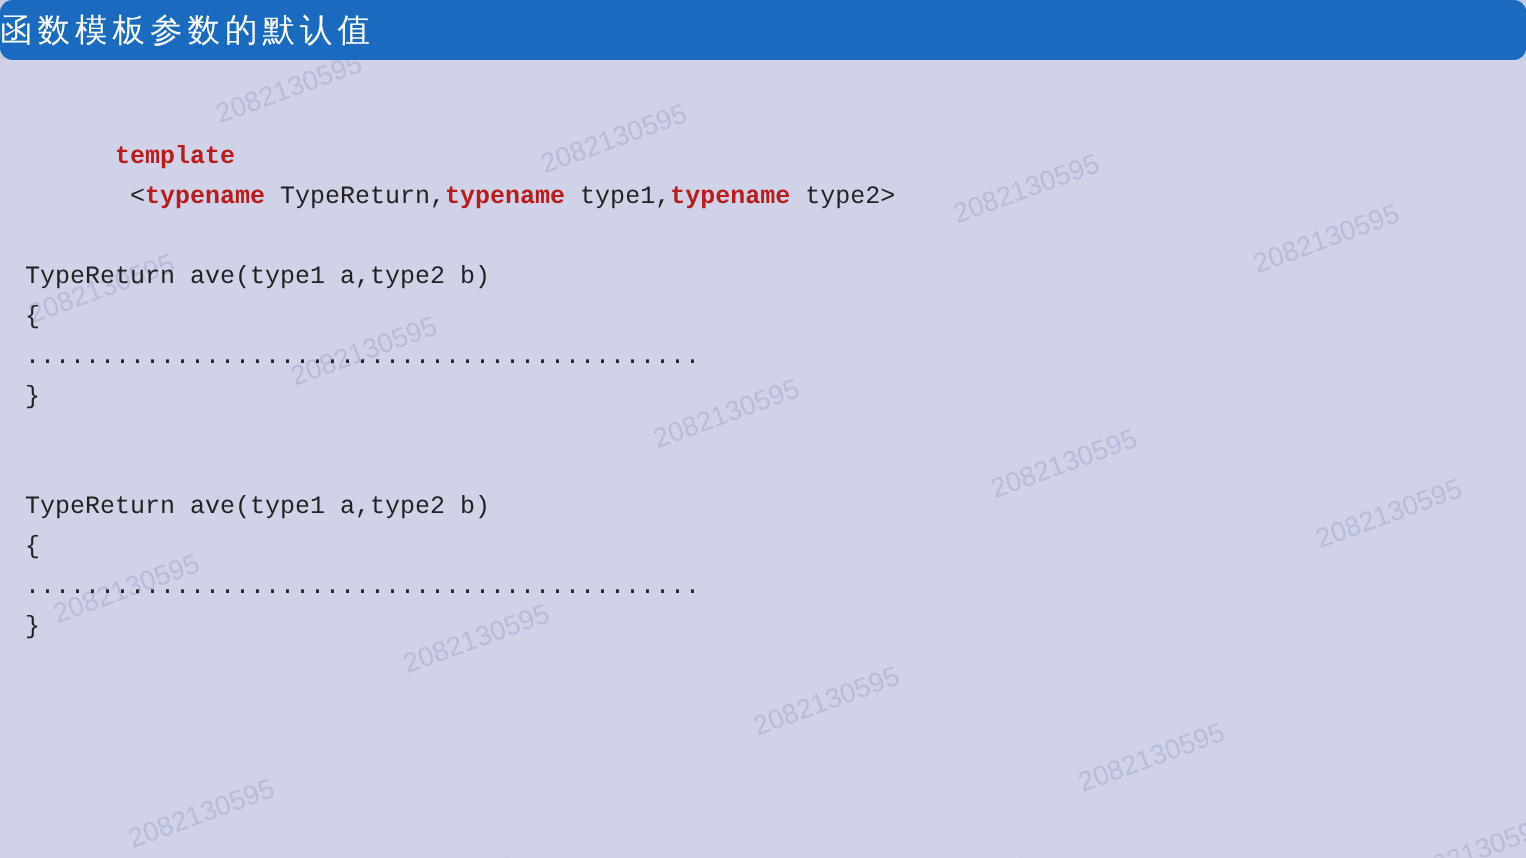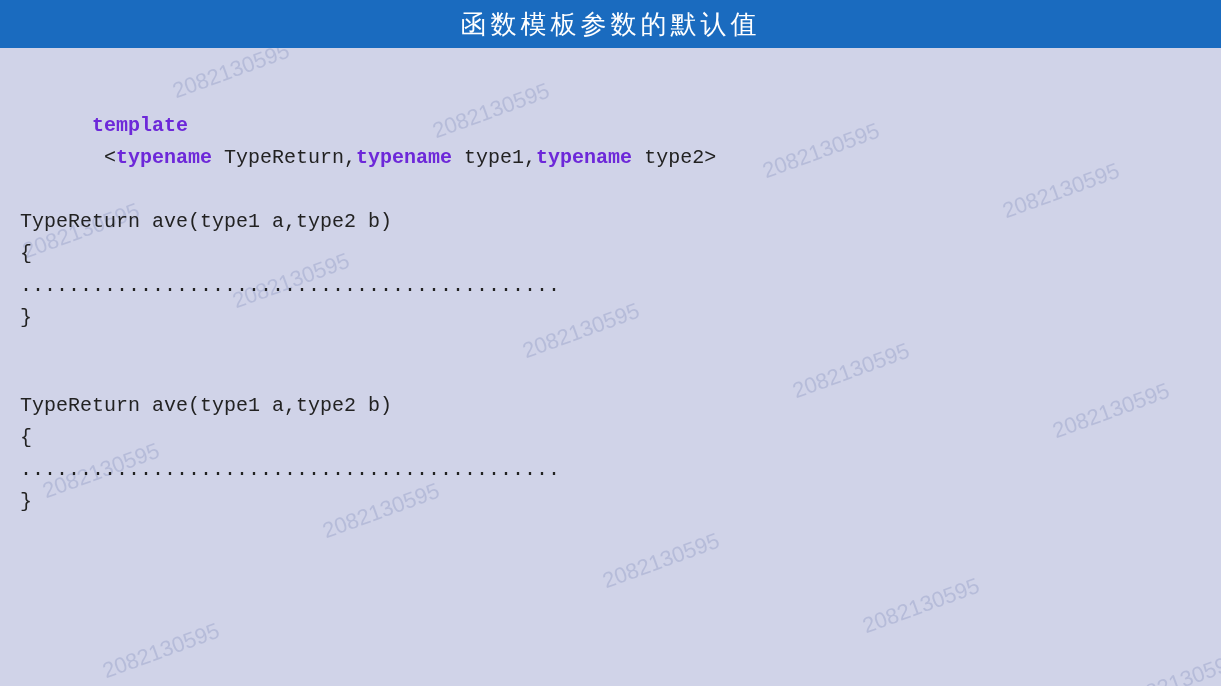--- a/index.html
+++ b/index.html
@@ -16,21 +16,22 @@
       background-color: #c8cce0;
       position: relative;
     }
 
     .header {
       background-color: #1a6bbf;
       width: 100%;
       height: 48px;
       display: flex;
       align-items: center;
-      justify-content: center;
+      justify-content: flex-start;
+      border-radius: 10px;
     }
 
     .header-title {
       color: white;
       font-size: 26px;
       font-family: 'SimHei', 'Microsoft YaHei', sans-serif;
       letter-spacing: 4px;
       font-weight: normal;
     }
 
@@ -60,21 +61,21 @@
     }
 
     .code-line {
       font-size: 20px;
       line-height: 1.6;
       color: #222;
       white-space: pre;
     }
 
     .keyword-red {
-      color: #6d28d9;
+      color: #b91c1c;
       font-weight: bold;
     }
 
     .spacer {
       height: 28px;
     }
   </style>
 </head>
 <body>
 

